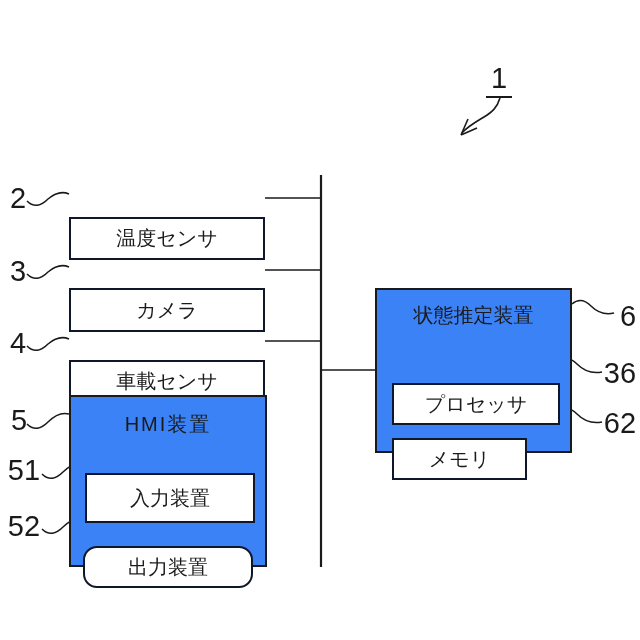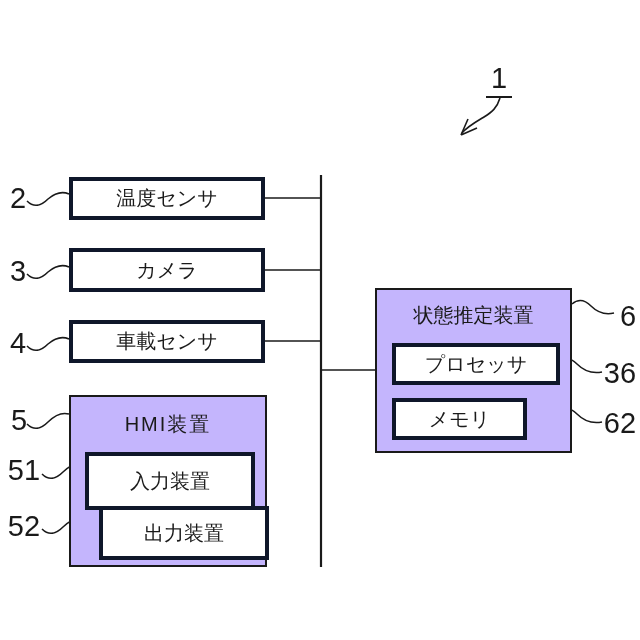--- a/index.html
+++ b/index.html
@@ -8,29 +8,30 @@
     position:relative;
     width:640px;height:640px;
     background:#ffffff;
     font-family:"Liberation Sans","DejaVu Sans",sans-serif;
     color:#1a1a1a;
     overflow:hidden;
   }
   .lines{position:absolute;left:0;top:0;}
   .box{
     position:absolute;
-    border:4px solid #0f172a;
+    border:2px solid #0f172a;
     background:#ffffff;
     display:flex;align-items:center;justify-content:center;
     font-size:20px;
+    margin-top:40px;
   }
   .container-box{
     position:absolute;
     border:2px solid #1a1a1a;
-    background:#c4b5fd;
+    background:#3b82f6;
   }
   .container-title{
     position:absolute;left:0;width:100%;
     text-align:center;font-size:20px;
   }
   .hmi-title{letter-spacing:2px;}
   .refnum{
     position:absolute;width:40px;
     font-size:29px;line-height:34px;
     text-align:center;
@@ -80,24 +81,24 @@
   </div>
   <div class="box" style="left:69px;top:320px;width:196px;height:43px;">
     <span>車載センサ</span>
   </div>
   <div class="box" style="left:69px;top:248px;width:196px;height:44px;">
     <span>カメラ</span>
   </div>
 
   <div class="container-box" style="left:69px;top:395px;width:198px;height:172px;">
     <div class="container-title hmi-title" style="top:14px;text-align:center;">HMI装置</div>
-    <div class="box" style="left:14px;top:55px;width:170px;height:58px;">
+    <div class="box" style="left:14px;top:36px;width:170px;height:50px;">
       <span>入力装置</span>
     </div>
-    <div class="box" style="left:28px;top:109px;width:170px;height:54px;">
+    <div class="box" style="left:12px;top:109px;width:170px;height:42px;border-radius:14px;">
       <span>出力装置</span>
     </div>
   </div>
 
   <div class="container-box" style="left:375px;top:288px;width:197px;height:165px;">
     <div class="container-title" style="top:12px;">状態推定装置</div>
     <div class="box" style="left:15px;top:53px;width:168px;height:42px;font-family:Liberation Serif, serif;">
       <span>プロセッサ</span>
     </div>
     <div class="box" style="left:15px;top:108px;width:135px;height:42px;">

